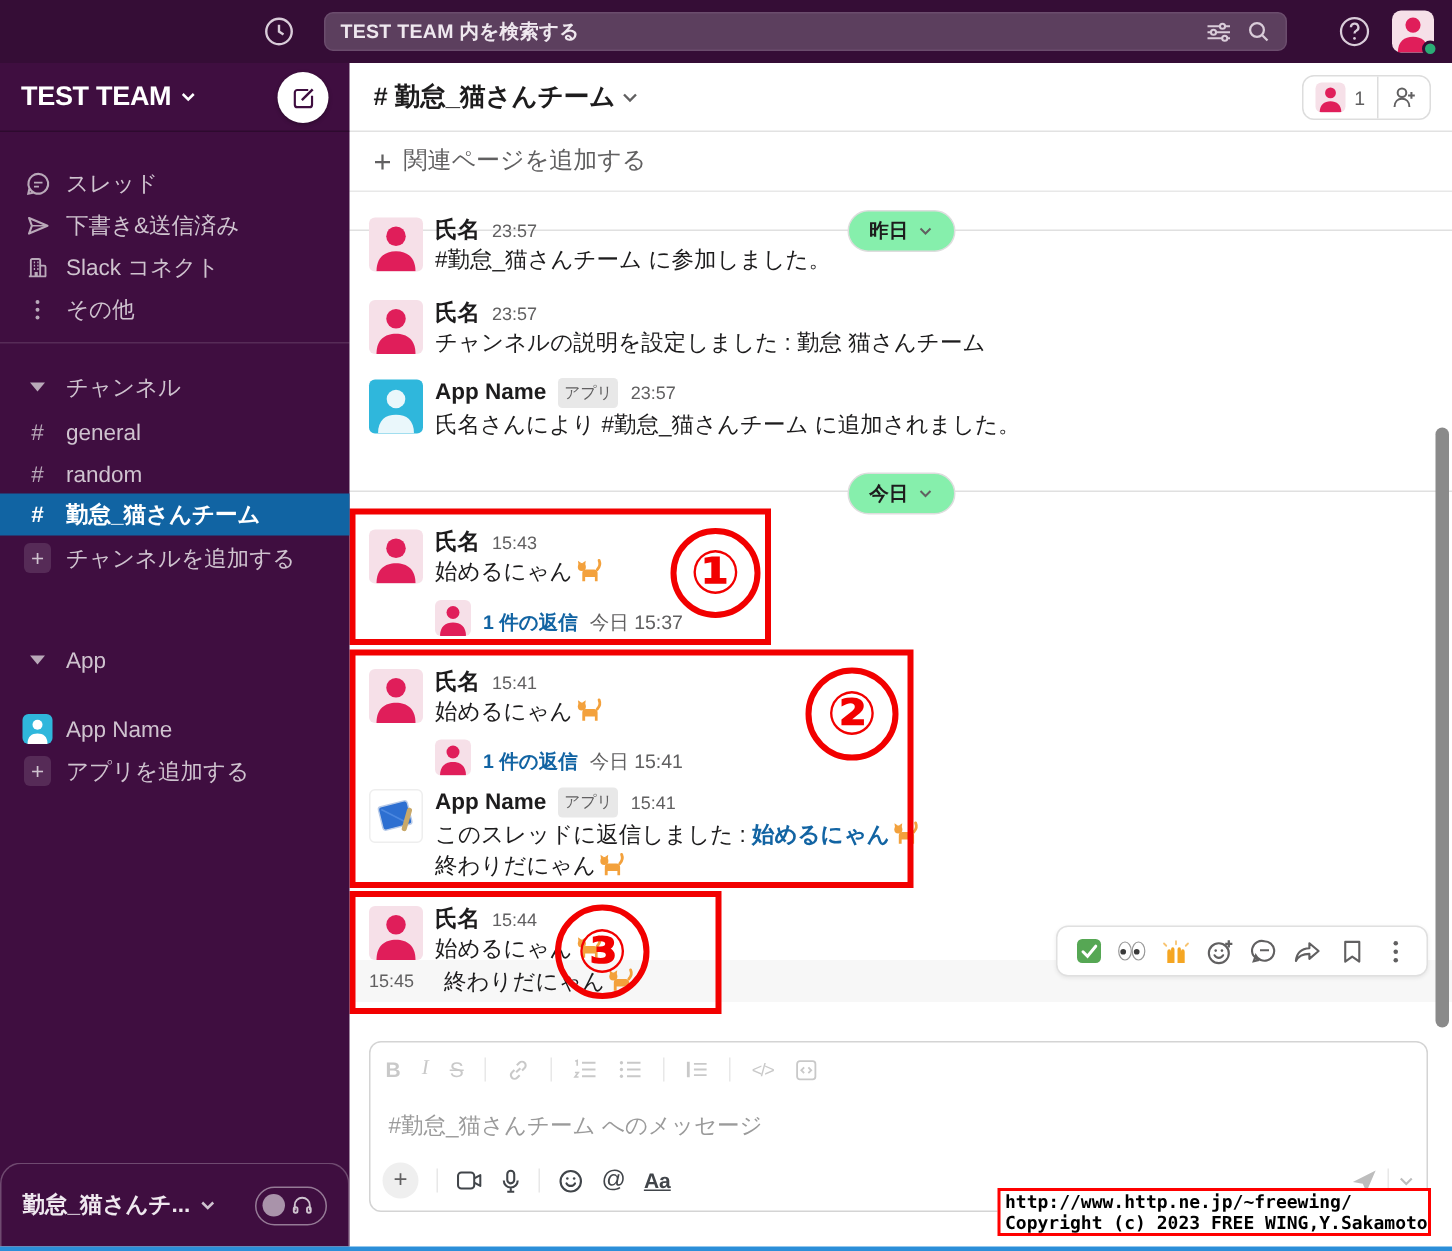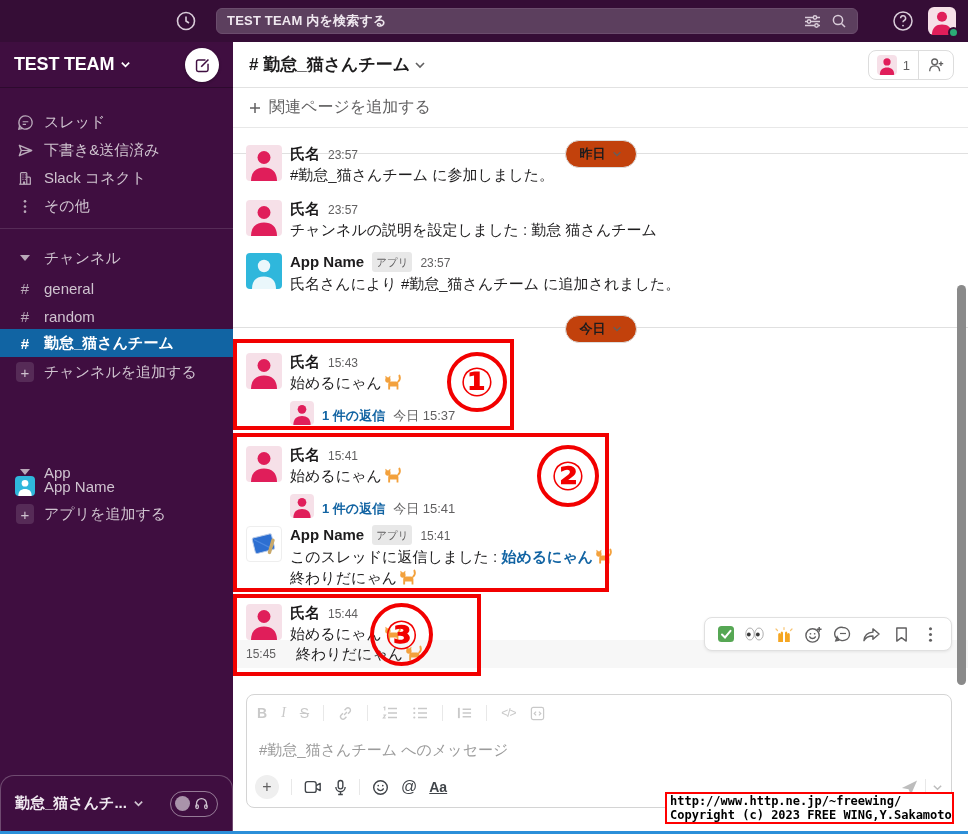--- a/index.html
+++ b/index.html
@@ -47,21 +47,21 @@
   .ch-caret { color:#616061; margin-left:4px; }
   .member-group { position:absolute; right:14px; top:8px; height:30px; border:1px solid #DDDDDD; border-radius:8px; display:flex; align-items:stretch; background:#fff; }
   .member-seg { display:flex; align-items:center; gap:6px; padding:0 8px; cursor:pointer; }
   .member-seg + .member-seg { border-left:1px solid #DDDDDD; }
   .member-av { width:20px; height:20px; border-radius:4px; background:#F6E0E8; overflow:hidden; }
   .member-count { font-size:13px; color:#616061; }
   .bookmarks { position:absolute; left:0; top:46px; width:735px; height:40px; border-bottom:1px solid #E8E8E8; display:flex; align-items:center; padding:0 16px; gap:8px; color:#616061; font-size:16px; cursor:pointer; }
 
   
   .dateline { position:absolute; left:0; width:735px; border-top:1px solid #E0E0E0; }
-  .datepill { position:absolute; left:50%; transform:translateX(-50%); height:28px; background:#c2410c; border:1px solid #DDDDDD; border-radius:24px; display:flex; align-items:center; gap:6px; padding:0 14px; font-size:13px; font-weight:700; color:#1D1C1D; cursor:pointer; z-index:2; }
+  .datepill { position:absolute; left:50%; transform:translateX(-50%); height:28px; background:#86efac; border:1px solid #DDDDDD; border-radius:24px; display:flex; align-items:center; gap:6px; padding:0 14px; font-size:13px; font-weight:700; color:#1D1C1D; cursor:pointer; z-index:2; }
   .msg { position:absolute; left:13px; display:flex; gap:8px; z-index:3; }
   .avatar36 { width:36px; height:36px; border-radius:4px; background:#F6E0E8; overflow:hidden; flex:none; }
   .avatar36.cyan { background:#2FB7DC; }
   .avatar36.white { background:#fff; border:1px solid #eee; }
   .mrow { display:flex; align-items:baseline; gap:8px; line-height:18px; }
   .mname { font-size:15px; font-weight:900; color:#1D1C1D; cursor:pointer; }
   .mtime { font-size:12px; color:#616061; }
   .mbadge { font-size:10.5px; color:#616061; background:#E8E8E8; border-radius:3px; padding:1px 4px; position:relative; top:-1px; }
   .mtext { font-size:15px; color:#1D1C1D; line-height:21px; }
   .blue-link { color:#1264A3; font-weight:700; cursor:pointer; }
@@ -229,21 +229,21 @@
       <span>勤怠_猫さんチーム</span>
     </div>
     <div class="s-item" style="top:316px">
       <span class="s-ico">
           <span class="plus-tile">+</span>
         </span>
       <span>チャンネルを追加する</span>
     </div>
 
 
-    <div class="s-item" style="top:416px">
+    <div class="s-item" style="top:384px">
       <span class="s-ico">
           <span class="caret-down"></span>
         </span>
       <span>App</span>
     </div>
     <div class="s-item" style="top:430px">
       <span class="s-ico">
         <span class="app-av">
             <svg width="20" height="20" viewBox="0 0 36 36">
               <circle cx="18" cy="13" r="6" fill="#fff"></circle>

